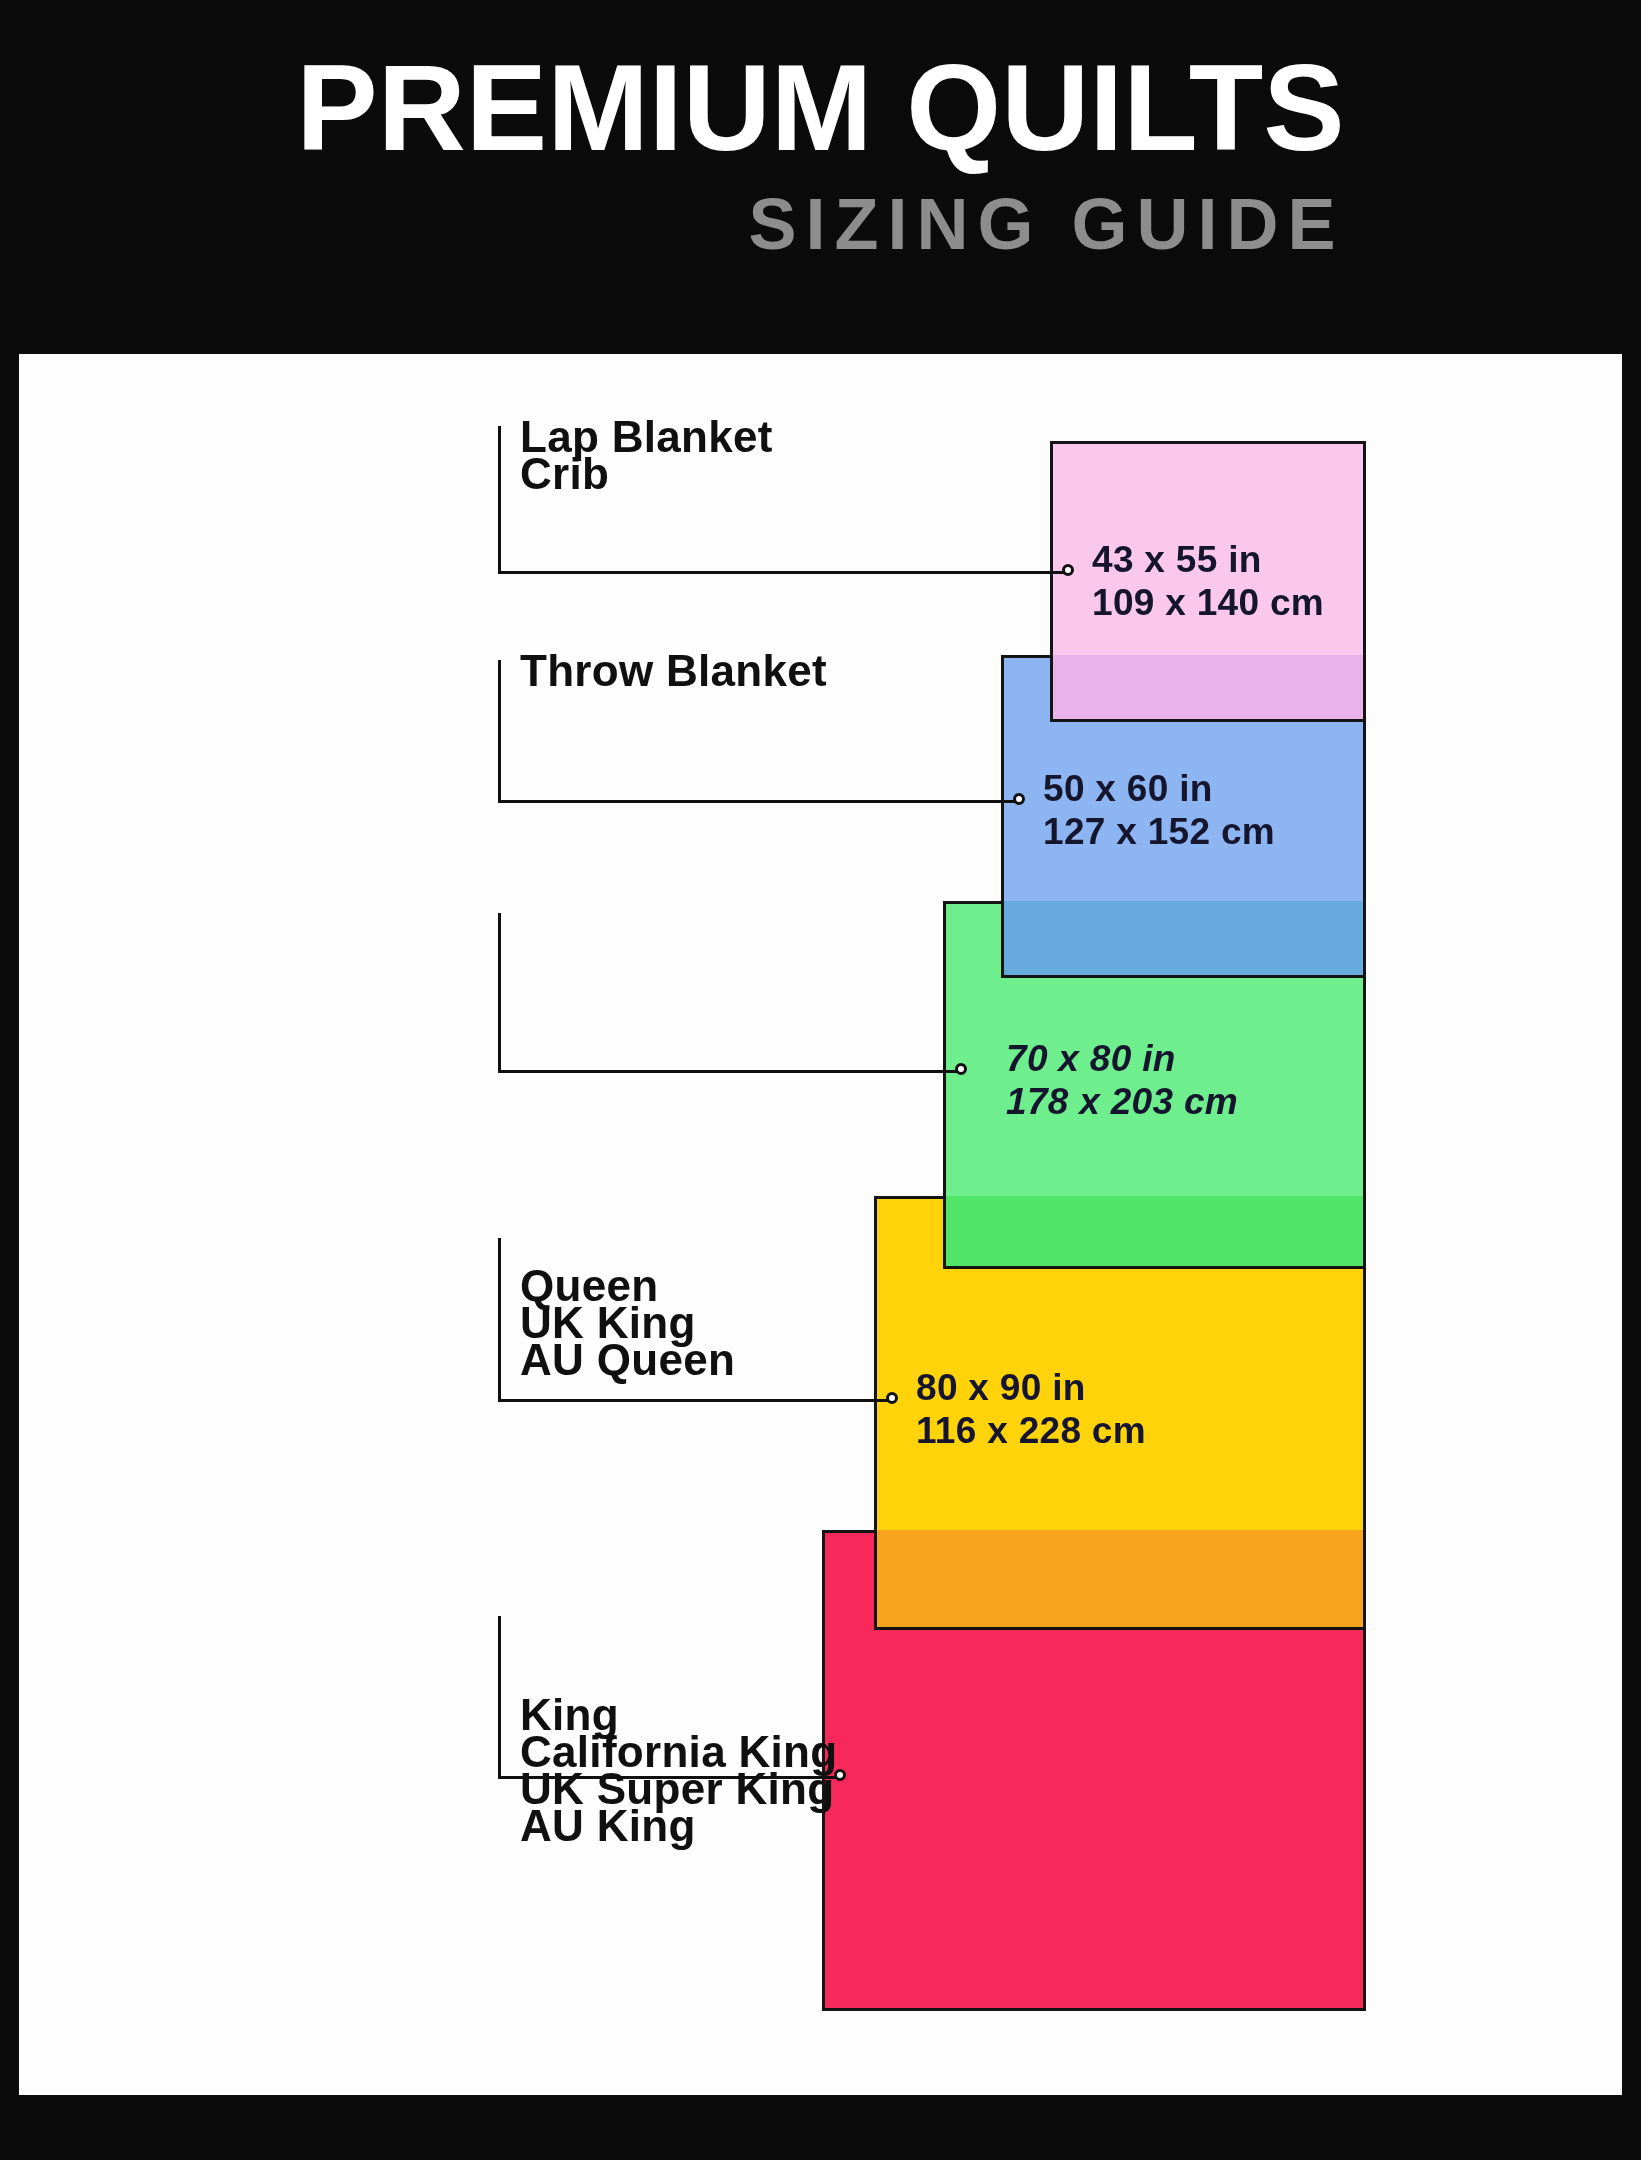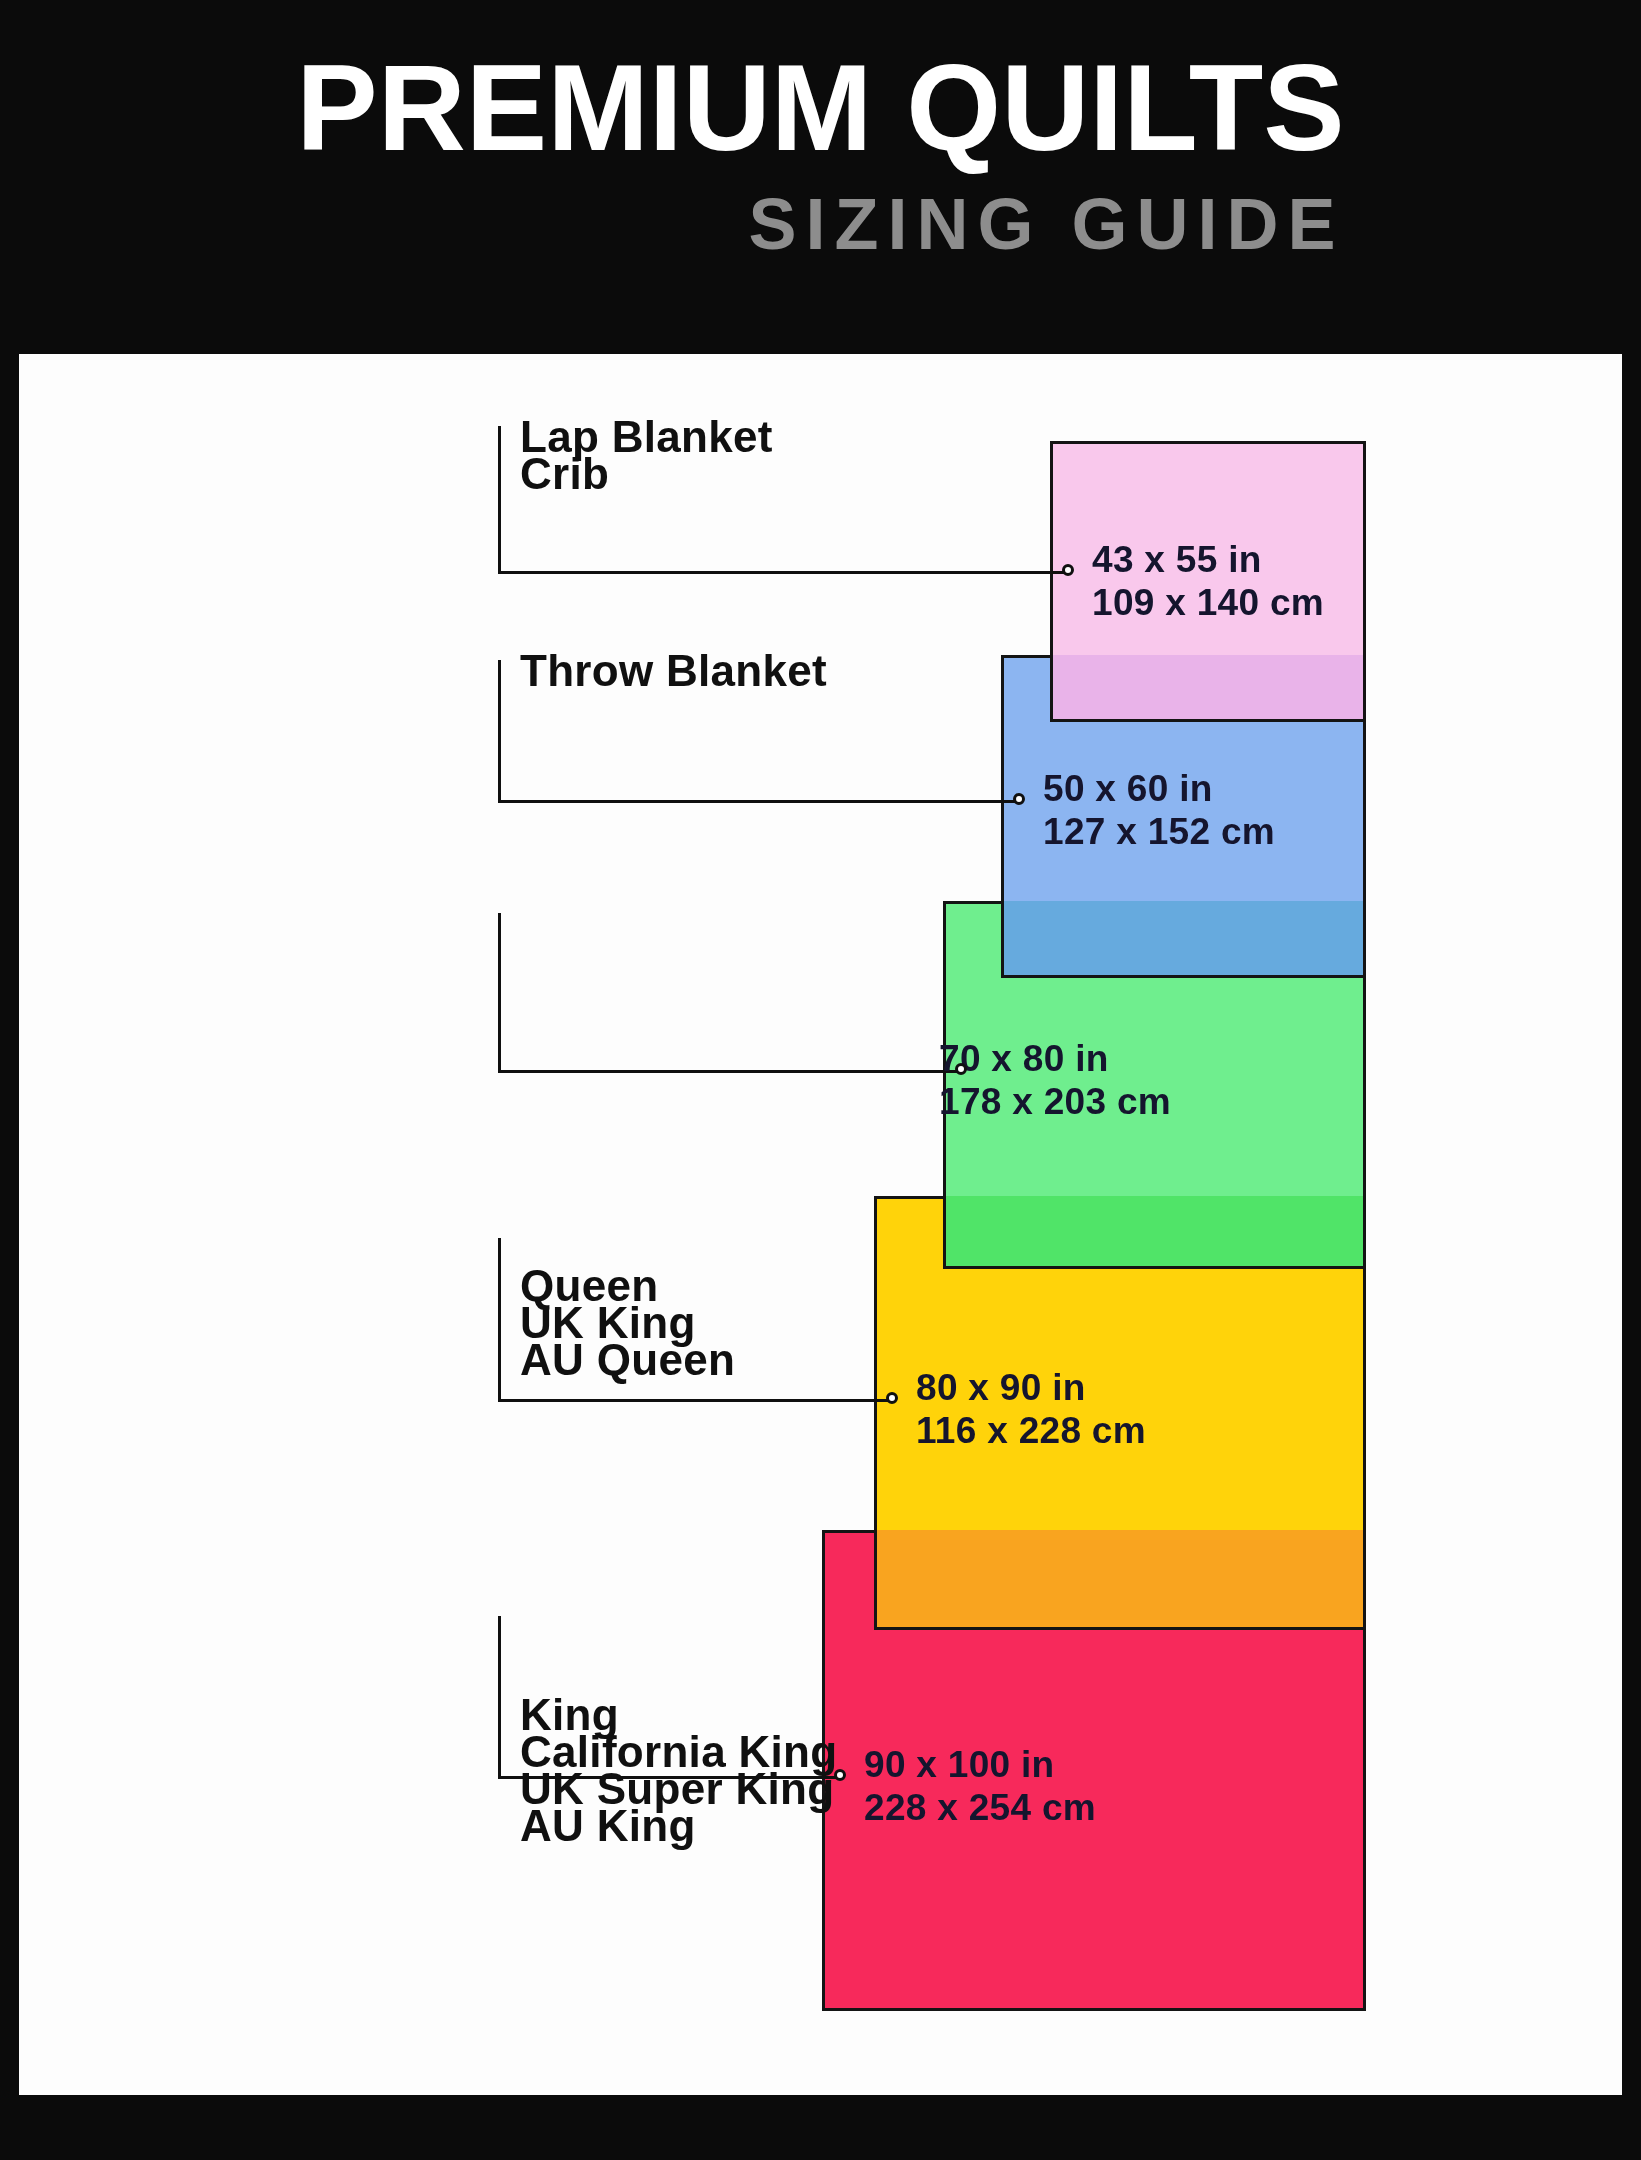--- a/index.html
+++ b/index.html
@@ -112,21 +112,21 @@
     font-size: 37px;
     font-weight: 600;
     color: #15152e;
     line-height: 43px;
     letter-spacing: 0.3px;
     z-index: 61;
     white-space: nowrap;
   }
   .m1 { left: 1092px; top: 538px; }
   .m2 { left: 1043px; top: 767px; }
-  .m3 { left: 939px;  top: 1037px; }
+  .m3 { left: 1006px;  top: 1037px; font-style: italic; }
   .m4 { left: 916px;  top: 1366px; }
   .m5 { left: 864px;  top: 1743px; }
 </style>
 </head>
 <body>
 
 <div class="canvas">
 
   <div class="panel"></div>
 
@@ -196,18 +196,14 @@
   <div class="label l5">
     <div>King</div>
     <div>California King</div>
     <div>UK Super King</div>
     <div>AU King</div>
   </div>
   <div class="vline v5"></div>
   <div class="hline h5"></div>
   <div class="dot d5"></div>
   <div class="rect r5" style="background: rgb(247, 41, 91);"></div>
-  <div class="dims m5">
-    <div>90 x 100 in</div>
-    <div>228 x 254 cm</div>
-  </div>
 
 </div>
 
 </body></html>

